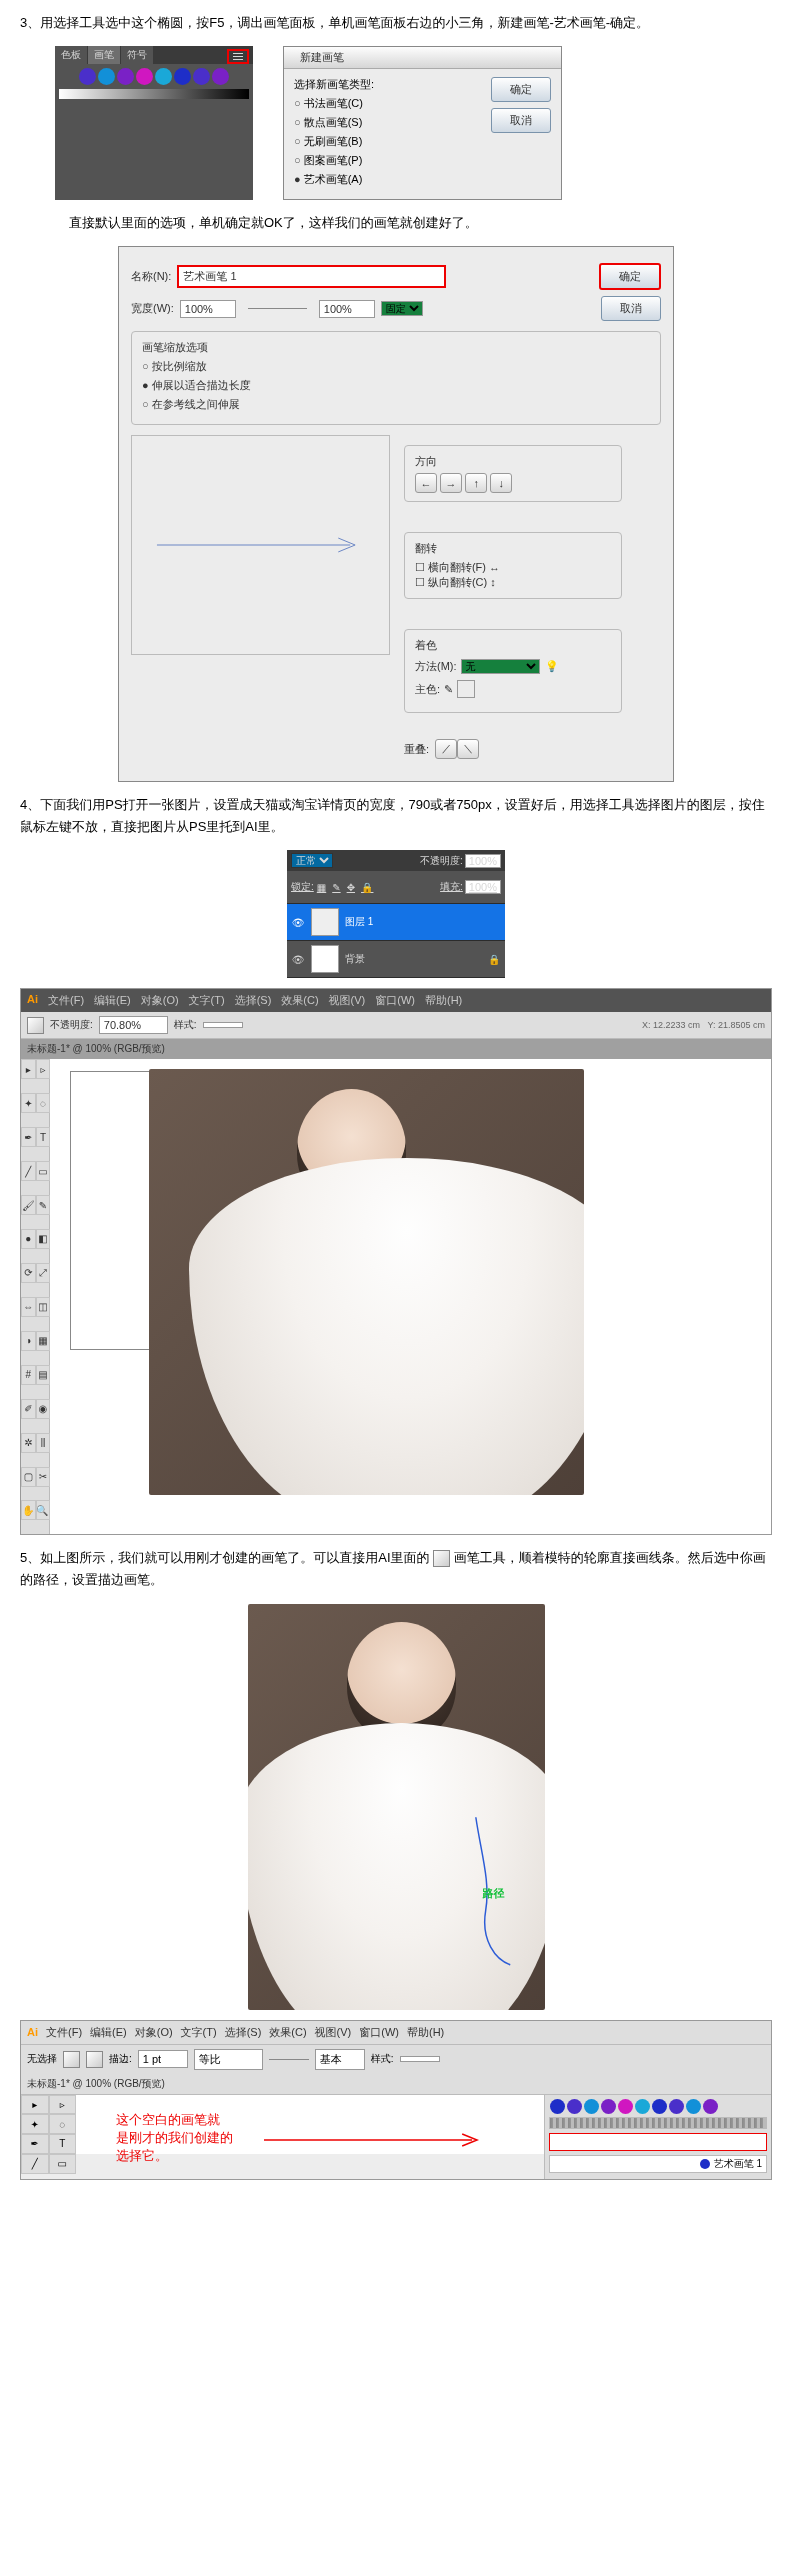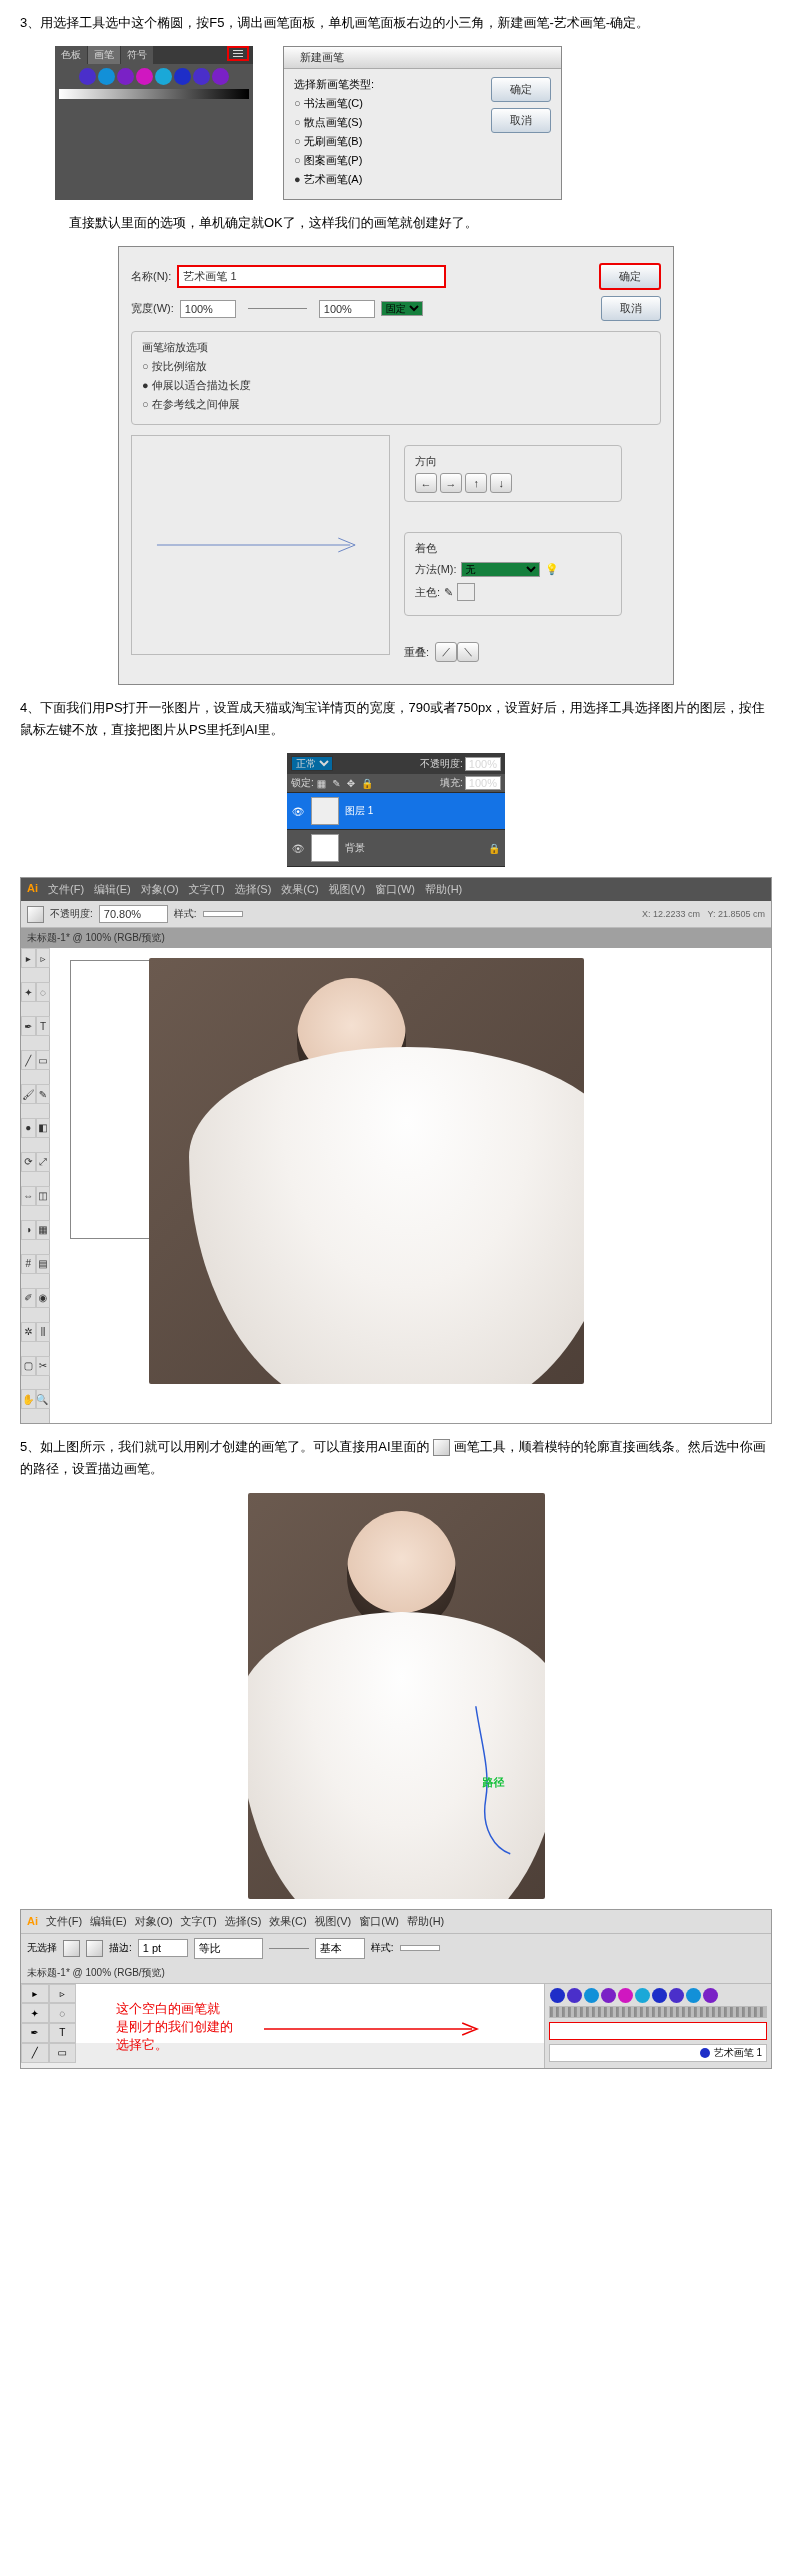--- a/index.html
+++ b/index.html
@@ -2,21 +2,21 @@
 <html><head>
 <meta charset="utf-8">
 <style>
   body { margin:0; padding:0; background:#fff; font-family:"Microsoft YaHei",Arial,sans-serif; color:#000; width:792px; }
   .page { width:792px; padding:0 20px; box-sizing:border-box; }
   .step { font-size:13px; line-height:1.7; margin:12px 0; }
   .row { display:flex; }
   
   .panel { background:#535353; font-size:10px; color:#d8d8d8; }
   .p1 { width:198px; margin-left:35px; }
-  .p1 .tabs { display:flex; height:18px; background:#3a3a3a; align-items:flex-start; }
+  .p1 .tabs { display:flex; height:18px; background:#3a3a3a; align-items:flex-end; }
   .p1 .tab { padding:2px 6px; background:#535353; margin-right:1px; }
   .p1 .tab.sel { background:#6e6e6e; }
   .menu-icon { margin-left:auto; margin-right:4px; display:inline-flex; flex-direction:column; gap:2px; border:2px solid #e00; padding:2px 4px;}
   .menu-icon span{display:block;width:10px;height:1px;background:#d8d8d8;}
   .sw-row { display:flex; padding:4px 4px 2px; }
   .sw { width:17px; height:17px; border-radius:50%; margin:0 1px; }
   .sw-bar { height:10px; background:linear-gradient(90deg,#fff,#000); margin:2px 4px; }
   
   .dlg { background:#ececec; border:1px solid #888; }
   .dlg-title { background:linear-gradient(#fdfdfd,#d6d6d6); border-bottom:1px solid #aaa; font-size:11px; padding:3px 16px; color:#333; }
@@ -36,21 +36,21 @@
   .redbox { border:2px solid #e00; }
   .fieldset { border:1px solid #bbb; border-radius:4px; padding:8px 10px; margin:10px 0; }
   .fieldset-title { font-size:11px; color:#333; margin-bottom:4px; }
   .arrowbox { border:1px solid #bbb; width:257px; height:218px; display:flex; align-items:center; justify-content:center; }
   .arrowbox svg { display:block; }
   .side-col { width:218px; margin-left:14px; display:flex; flex-direction:column; gap:10px; }
   .arrbtn { display:inline-block; width:20px; height:18px; background:linear-gradient(#fff,#d9d9d9); border:1px solid #999; border-radius:3px; text-align:center; line-height:18px; font-size:11px; }
   
   .layers { width:218px; margin:10px auto; background:#535353; color:#d8d8d8; font-size:10px; }
   .layers .hdr { display:flex; align-items:center; padding:3px 4px; background:#3a3a3a; }
-  .layers .opts { display:flex; align-items:center; padding:2px 4px; border-bottom:1px solid #2b2b2b;}
+  .layers .opts { display:flex; align-items:center; padding:9px 4px; border-bottom:1px solid #2b2b2b;text-decoration:underline;}
   .layers .row-l { display:flex; align-items:center; padding:4px; border-bottom:1px solid #2b2b2b; }
   .layers .thumb { width:26px; height:26px; background:#eee; border:1px solid #999; margin-right:6px; }
   .layers .eye { width:14px; text-align:center; margin-right:6px; }
   .layers .row-l.sel { background:#1473e6; color:#fff; }
   
   .ai-shot { border:1px solid #999; background:#ededed; margin:10px 0; }
   .ai-menu { background:#535353; color:#c8c8c8; font-size:11px; padding:4px 6px; display:flex; gap:10px; }
   .ai-opt { background:#dedede; font-size:10px; color:#333; padding:4px 6px; display:flex; align-items:center; gap:6px; border-bottom:1px solid #bbb;}
   .ai-tab { background:#a0a0a0; font-size:10px; color:#333; padding:3px 6px; }
   .ai-body { display:flex; height:475px; }
@@ -171,20 +171,25 @@
             <polyline points="188,3 205,10 188,17" fill="none" stroke="#6a86c4" stroke-width="1"></polyline>
           </svg>
         </div>
         <div class="side-col">
           <div class="fieldset">
             <div class="fieldset-title">方向</div>
             <span class="arrbtn">←</span>
             <span class="arrbtn">→</span>
             <span class="arrbtn">↑</span>
             <span class="arrbtn">↓</span>
+          </div>
+          <div class="fieldset">
+            <div class="fieldset-title">翻转</div>
+            <div><span class="chk">横向翻转(F)</span> ↔</div>
+            <div><span class="chk">纵向翻转(C)</span> ↕</div>
           </div>
           <div class="fieldset">
             <div class="fieldset-title">着色</div>
             <div class="fld">
                 <span>方法(M):</span>
               <select class="sel-sm" style="margin-left:4px;width:79px"><option>无</option></select>
               <span style="margin-left:6px">💡</span>
             </div>
             <div class="fld">
                 <span>主色:</span>

